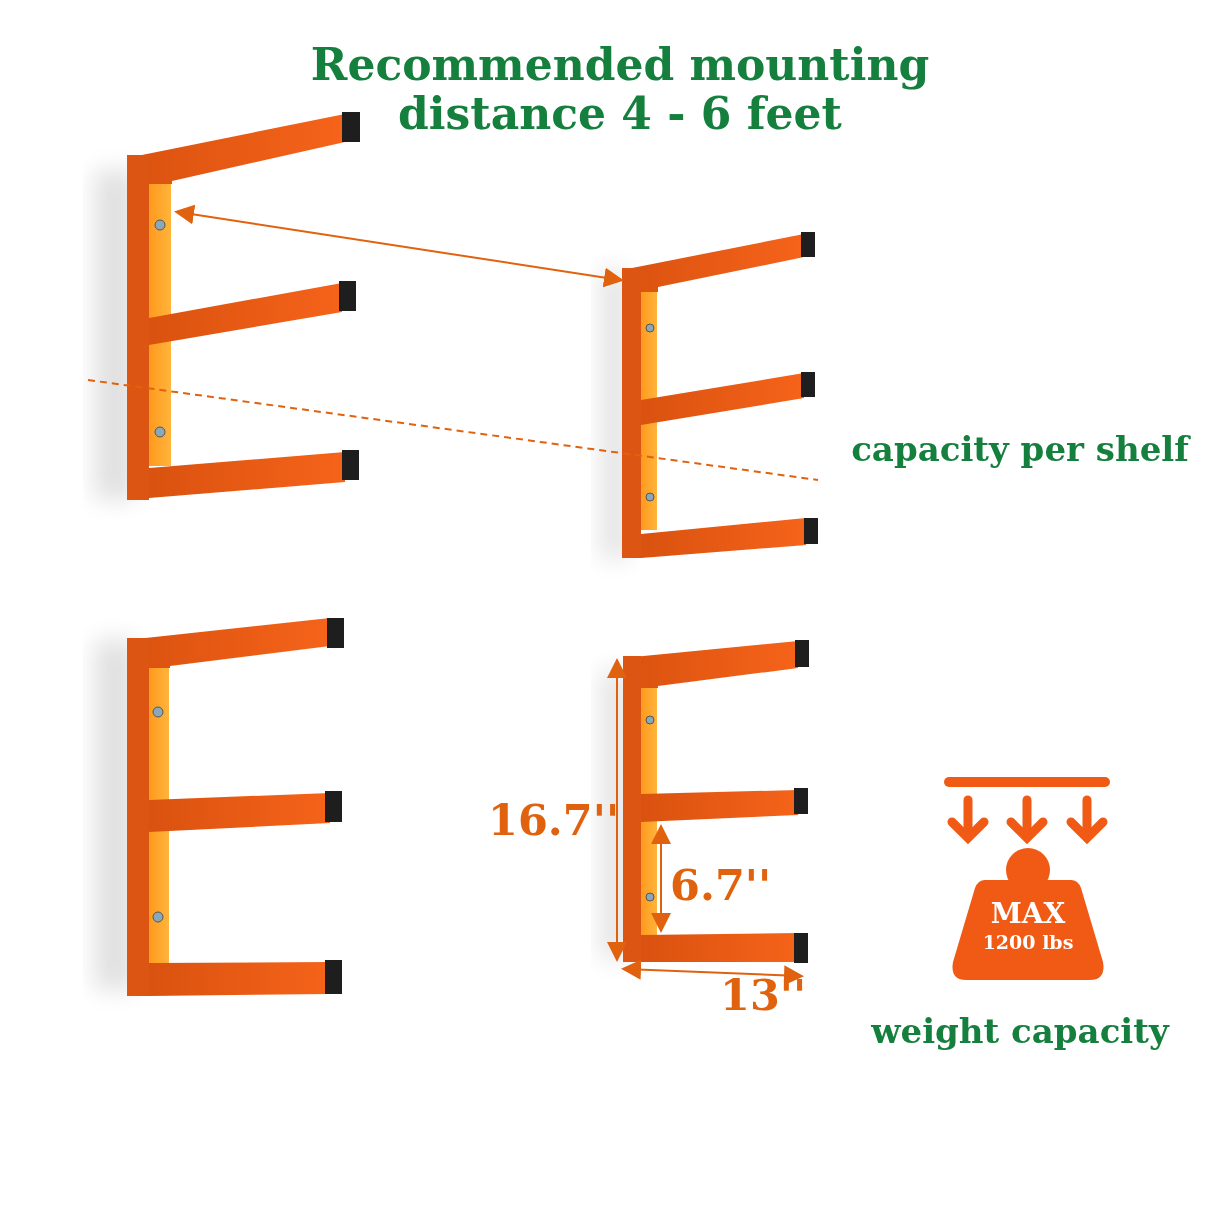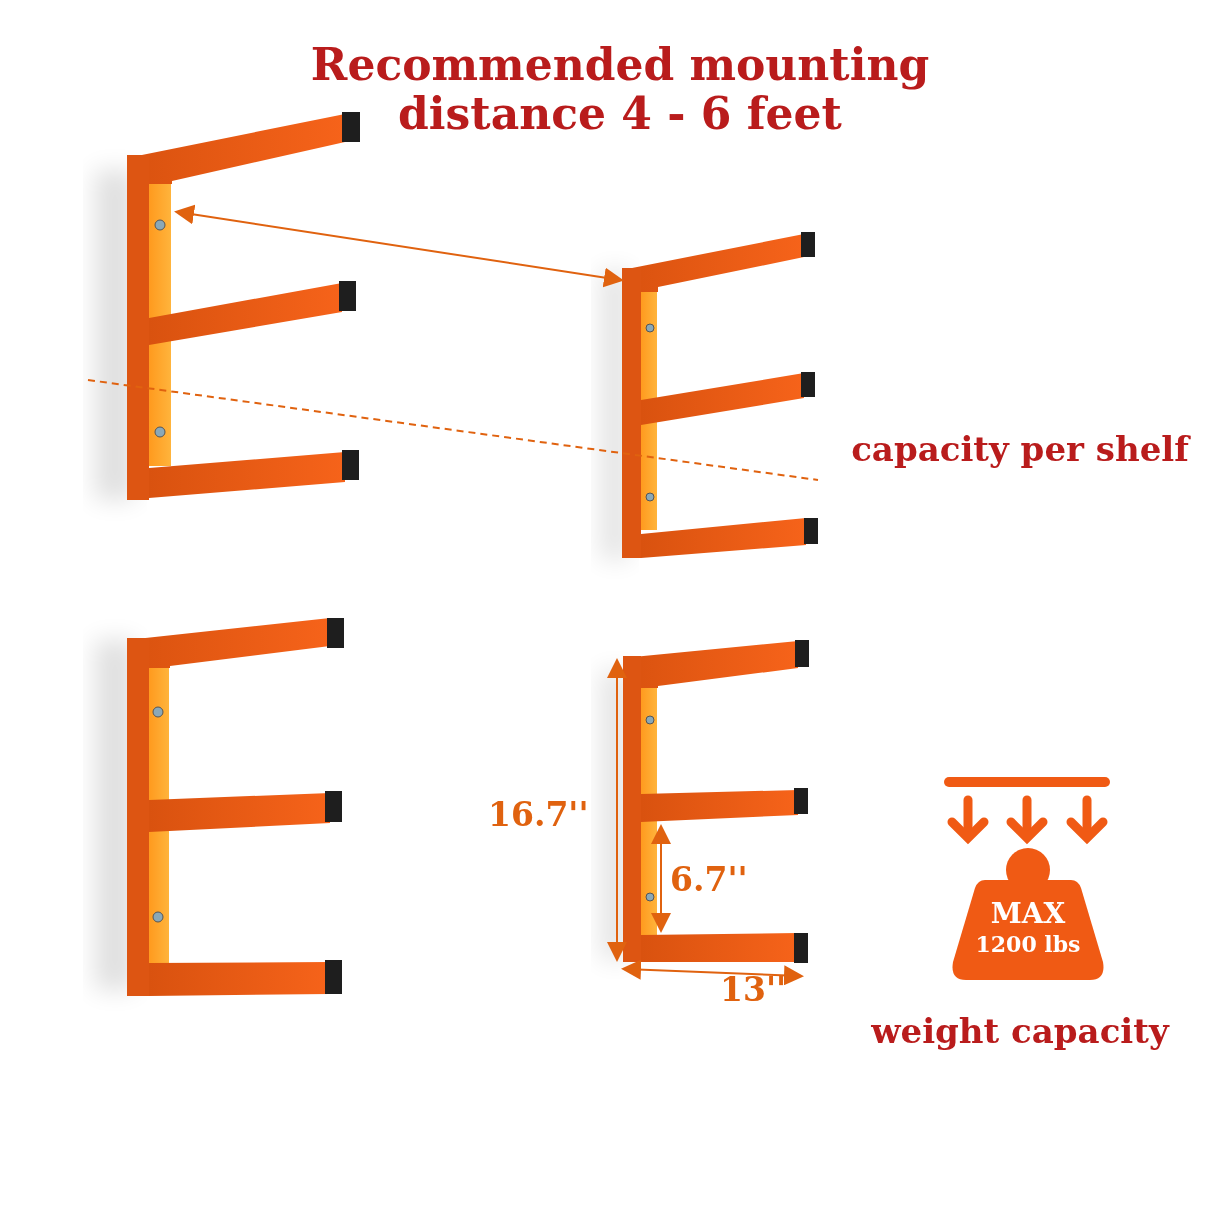--- a/index.html
+++ b/index.html
@@ -1,28 +1,28 @@
 <!DOCTYPE html>
 <html><head>
 <meta charset="utf-8">
 <style>
   html, body { margin: 0; padding: 0; background: #ffffff; }
   body { width: 1214px; height: 1214px; position: relative; overflow: hidden; font-family: "DejaVu Serif", "Liberation Serif", serif; }
-  .txt { position: absolute; color: #b91c1c; font-weight: bold; text-align: center; line-height: 1.12; }
+  .txt { position: absolute; color: #15803d; font-weight: bold; text-align: center; line-height: 1.12; }
   #title { left: 250px; top: 40px; width: 740px; font-size: 44px; }
   #per-shelf { left: 830px; top: 430px; width: 380px; font-size: 34px; }
   #total { left: 850px; top: 1012px; width: 340px; font-size: 34px; }
-  .dim { position: absolute; color: #e0620f; font-weight: bold; font-size: 33px; }
+  .dim { position: absolute; color: #e0620f; font-weight: bold; font-size: 43px; }
   #dim-h { left: 488px; top: 795px; }
   #dim-s { left: 670px; top: 860px; }
   #dim-w { left: 672px; top: 970px; margin-left: 48px; }
   svg.art { position: absolute; left: 0; top: 0; }
   .max-text { position: absolute; color: #ffffff; font-weight: bold; text-align: center; width: 140px; left: 958px; }
   #max1 { top: 897px; font-size: 28px; }
-  #max2 { top: 931px; font-size: 22px; }
+  #max2 { top: 931px; font-size: 19px; }
 </style>
 </head>
 <body>
 
 <svg class="art" width="1214" height="1214" viewBox="0 0 1214 1214">
   <defs>
     <linearGradient id="barGrad" x1="0" y1="0" x2="1" y2="0">
       <stop offset="0" stop-color="#d9520f"></stop>
       <stop offset="1" stop-color="#f6631a"></stop>
     </linearGradient>

